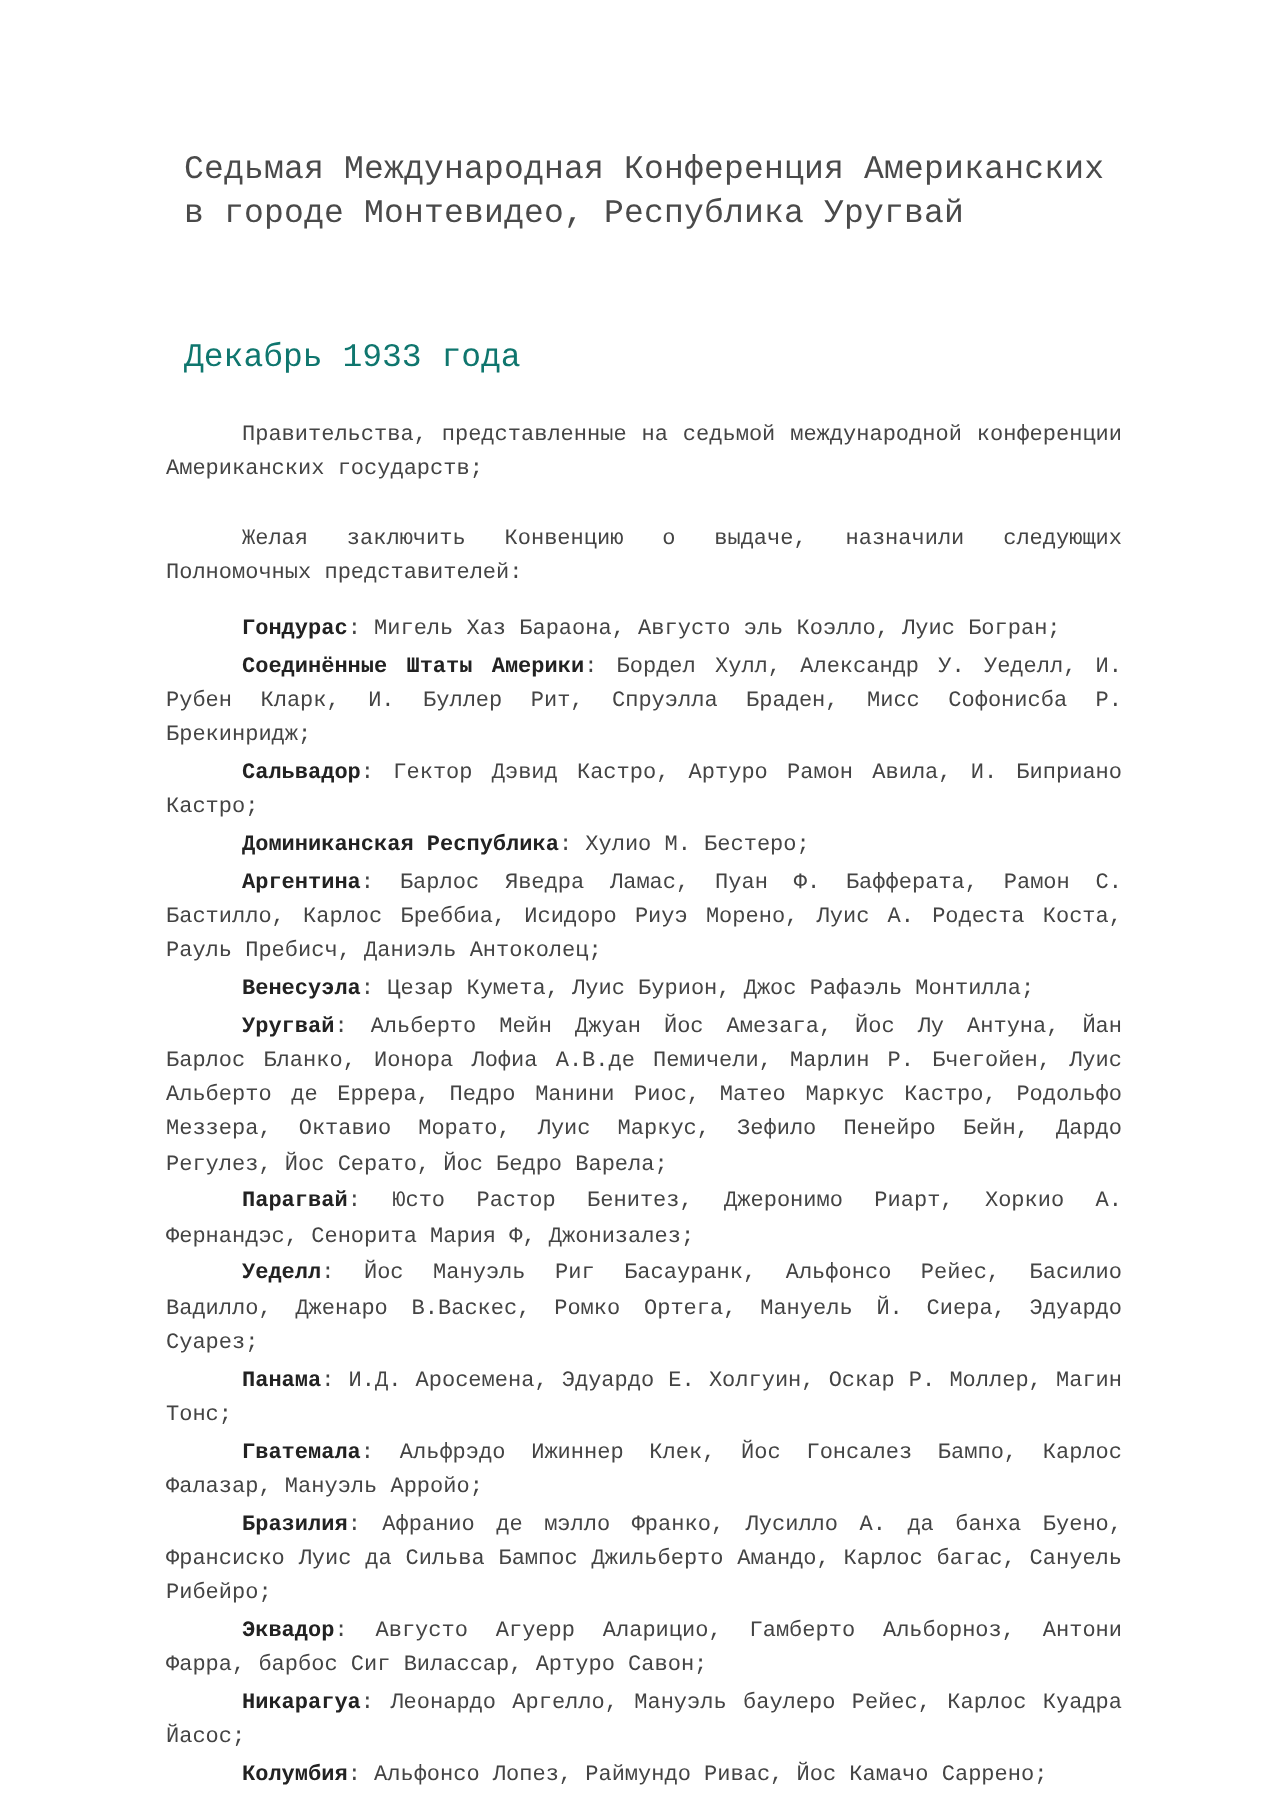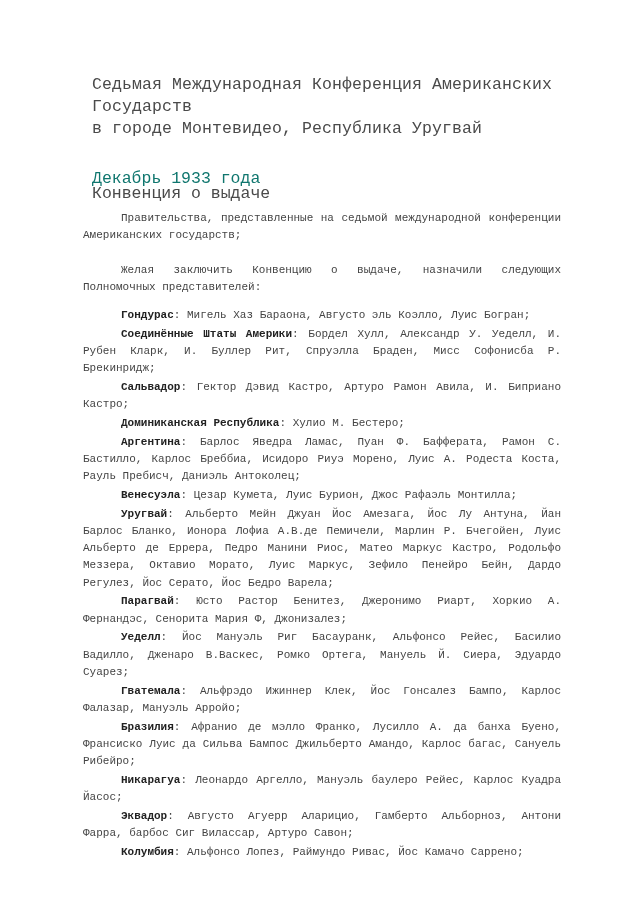--- a/index.html
+++ b/index.html
@@ -73,46 +73,45 @@
   .delegates { top: 307px; }
   .delegates .para { margin: 0 0 1.6px 0; }
 </style>
 </head>
 <body>
 
 <div class="page">
 
   <div class="title-block">
     <div class="title-line">Седьмая Международная Конференция Американских</div>
-    <div class="title-line">Государств</div>
     <div class="title-line">в городе Монтевидео, Республика Уругвай</div>
   </div>
 
   <div class="date-line">Декабрь 1933 года</div>
 
-  <div class="conv-title">Конвенция о выдаче</div>
 
   <div class="body-text intro1">
     <p class="para">Правительства, представленные на седьмой международной конференции Американских государств;</p>
   </div>
 
   <div class="body-text intro2">
     <p class="para">Желая заключить Конвенцию о выдаче, назначили следующих Полномочных представителей:</p>
   </div>
 
   <div class="body-text delegates">
     <p class="para"><span class="country">Гондурас</span><span>: </span><span>Мигель Хаз Бараона, Августо эль Коэлло, Луис Богран;</span></p>
     <p class="para"><span class="country">Соединённые Штаты Америки</span><span>: </span><span>Бордел Хулл, Александр У. Уеделл, И. Рубен Кларк, И. Буллер Рит, Спруэлла Браден, Мисс Софонисба Р. Брекинридж;</span></p>
     <p class="para"><span class="country">Сальвадор</span><span>: </span><span>Гектор Дэвид Кастро, Артуро Рамон Авила, И. Биприано Кастро;</span></p>
     <p class="para"><span class="country">Доминиканская Республика</span><span>: </span><span>Хулио М. Бестеро;</span></p>
     <p class="para"><span class="country">Аргентина</span><span>: </span><span>Барлос Яведра Ламас, Пуан Ф. Бафферата, Рамон С. Бастилло, Карлос Бреббиа, Исидоро Риуэ Морено, Луис А. Родеста Коста, Рауль Пребисч, Даниэль Антоколец;</span></p>
     <p class="para"><span class="country">Венесуэла</span><span>: </span><span>Цезар Кумета, Луис Бурион, Джос Рафаэль Монтилла;</span></p>
     <p class="para"><span class="country">Уругвай</span><span>: </span><span>Альберто Мейн Джуан Йос Амезага, Йос Лу Антуна, Йан Барлос Бланко, Ионора Лофиа А.В.де Пемичели, Марлин Р. Бчегойен, Луис Альберто де Еррера, Педро Манини Риос, Матео Маркус Кастро, Родольфо Меззера, Октавио Морато, Луис Маркус, Зефило Пенейро Бейн, Дардо Регулез, Йос Серато, Йос Бедро Варела;</span></p>
     <p class="para"><span class="country">Парагвай</span><span>: </span><span>Юсто Растор Бенитез, Джеронимо Риарт, Хоркио А. Фернандэс, Сенорита Мария Ф, Джонизалез;</span></p>
     <p class="para"><span class="country">Уеделл</span><span>: </span><span>Йос Мануэль Риг Басауранк, Альфонсо Рейес, Басилио Вадилло, Дженаро В.Васкес, Ромко Ортега, Мануель Й. Сиера, Эдуардо Суарез;</span></p>
+    <p class="para"><span class="country">Панама</span><span>: </span><span>И.Д. Аросемена, Эдуардо Е. Холгуин, Оскар Р. Моллер, Магин Тонс;</span></p>
     <p class="para"><span class="country">Гватемала</span><span>: </span><span>Альфрэдо Ижиннер Клек, Йос Гонсалез Бампо, Карлос Фалазар, Мануэль Арройо;</span></p>
     <p class="para"><span class="country">Бразилия</span><span>: </span><span>Афранио де мэлло Франко, Лусилло А. да банха Буено, Франсиско Луис да Сильва Бампос Джильберто Амандо, Карлос багас, Сануель Рибейро;</span></p>
+    <p class="para"><span class="country">Эквадор</span><span>: </span><span>Августо Агуерр Аларицио, Гамберто Альборноз, Антони Фарра, барбос Сиг Виласcар, Артуро Савон;</span></p>
     <p class="para"><span class="country">Никарагуа</span><span>: </span><span>Леонардо Аргелло, Мануэль баулеро Рейес, Карлос Куадра Йасос;</span></p>
-    <p class="para"><span class="country">Эквадор</span><span>: </span><span>Августо Агуерр Аларицио, Гамберто Альборноз, Антони Фарра, барбос Сиг Виласcар, Артуро Савон;</span></p>
     <p class="para"><span class="country">Колумбия</span><span>: </span><span>Альфонсо Лопез, Раймундо Ривас, Йос Камачо Саррено;</span></p>
   </div>
 
 </div>
 
 </body></html>

